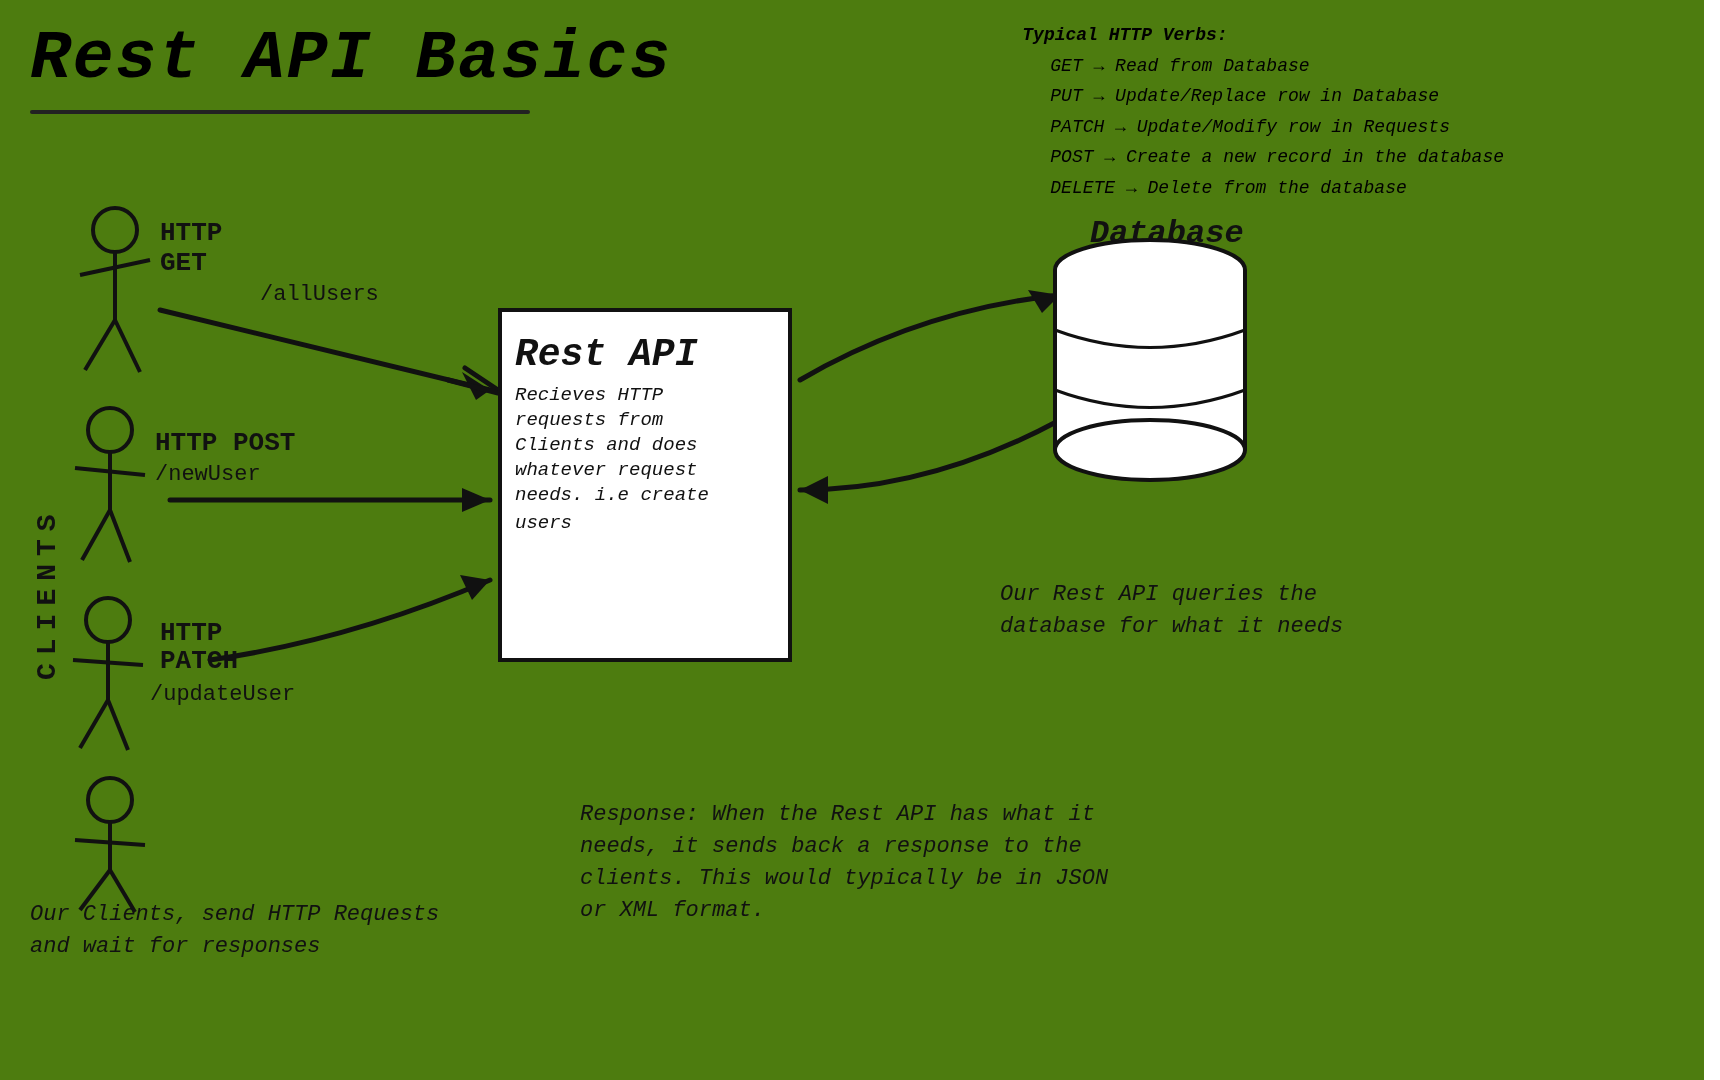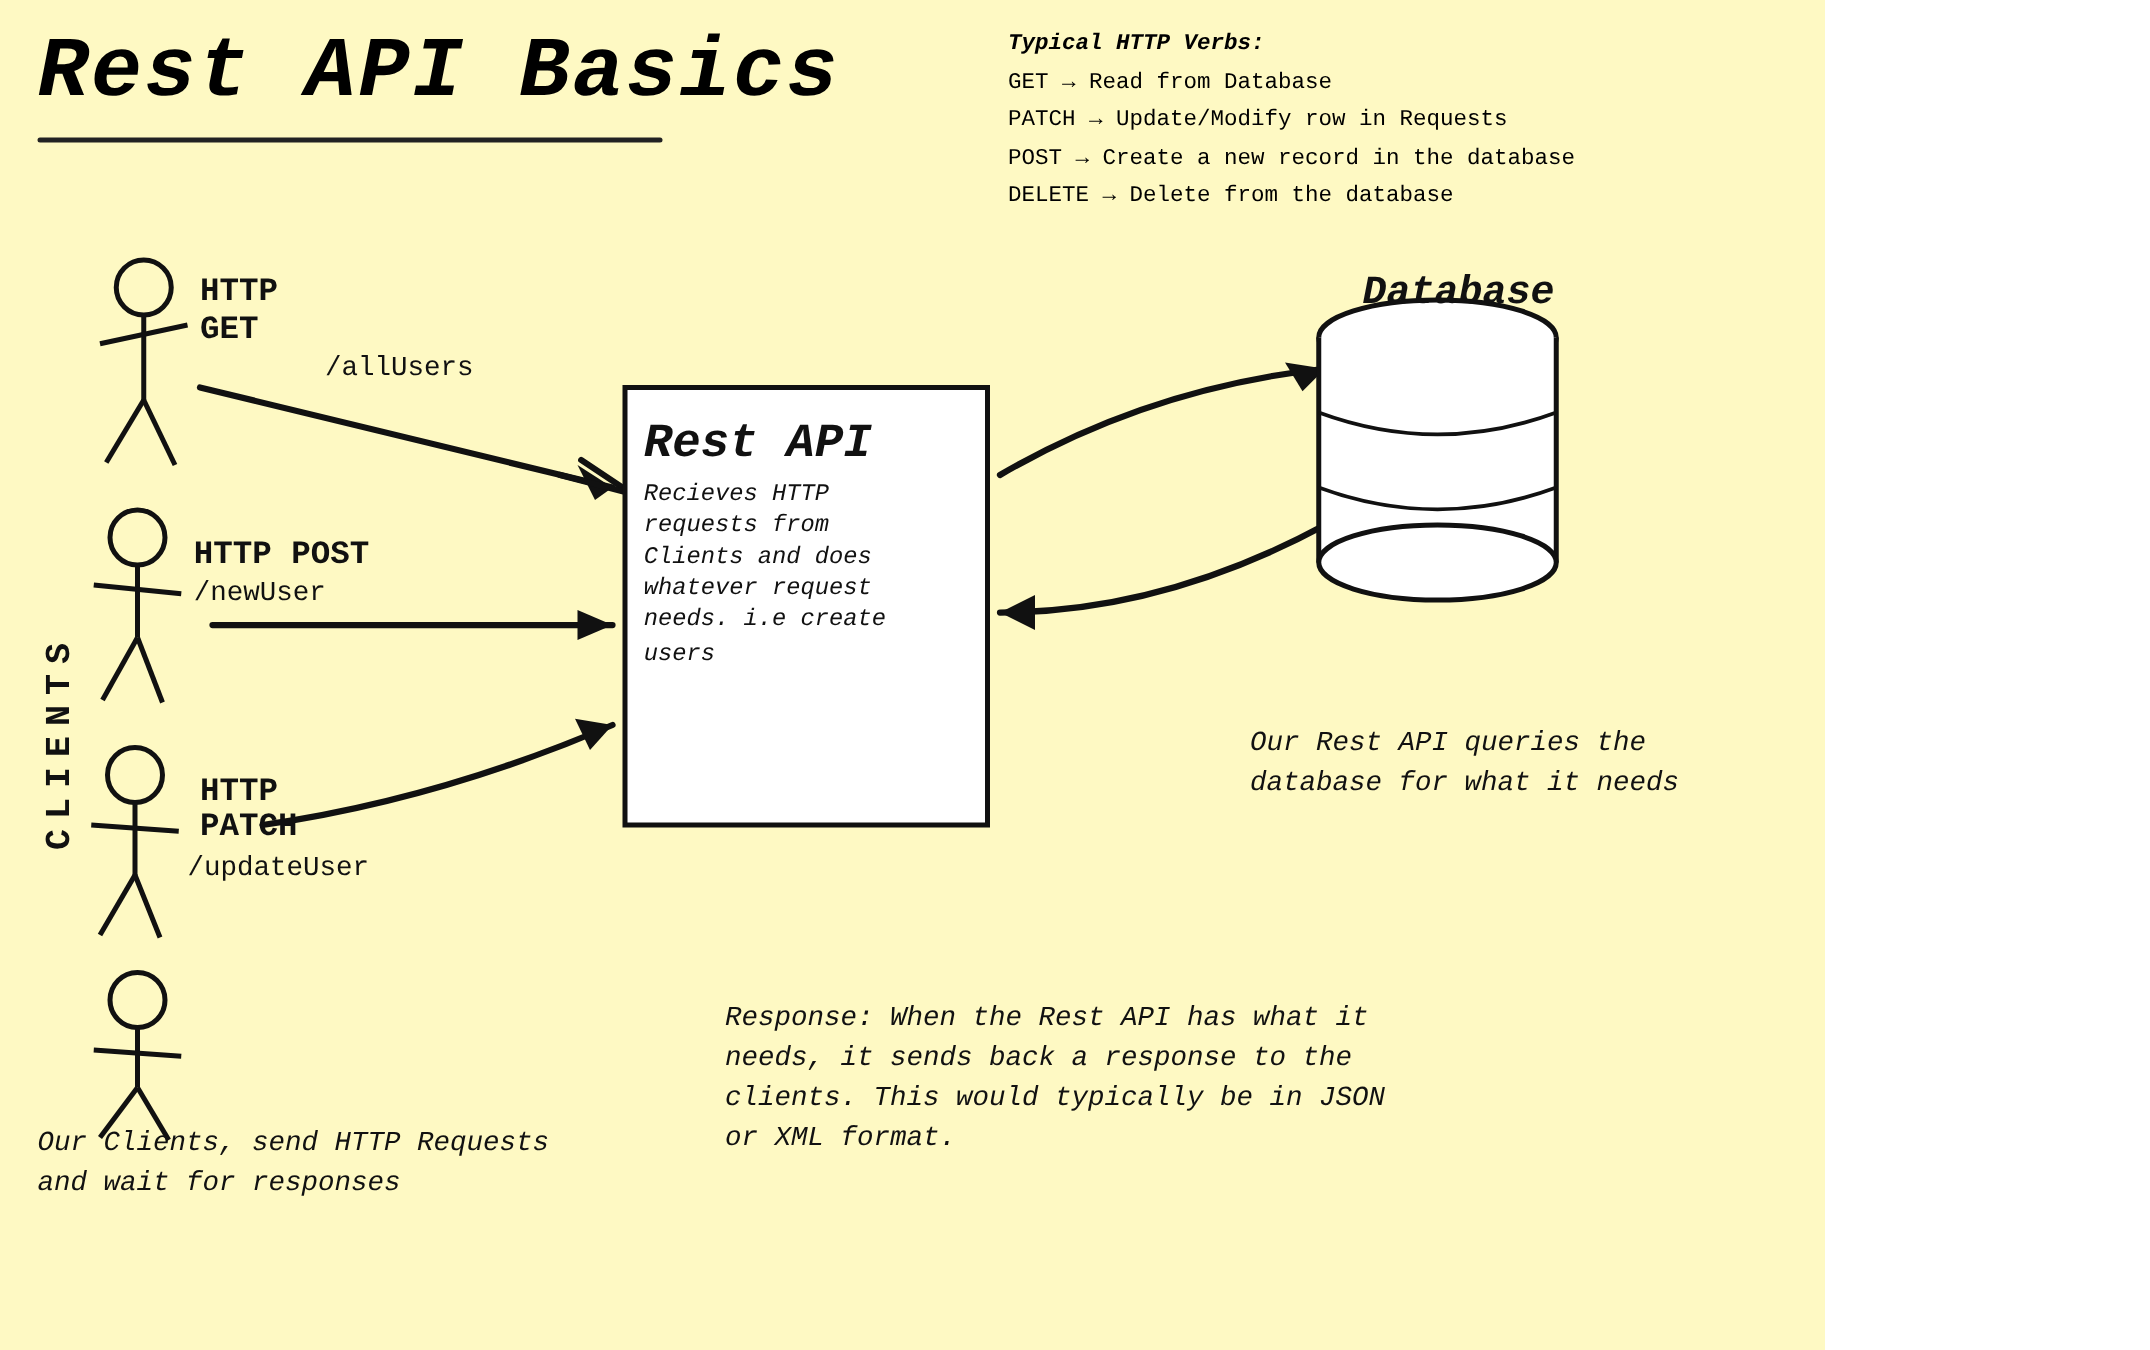--- a/index.html
+++ b/index.html
@@ -6,24 +6,24 @@
     body {
       width: 1720px;
       height: 1080px;
       background: #ffffff;
       font-family: 'Courier New', Courier, monospace;
       overflow: hidden;
       position: relative;
     }
 
     .page {
-      width: 1460px;
+      width: 1704px;
       height: 1080px;
       position: relative;
-      background: #fef9c3;
+      background: #4d7c0f;
     }
 
     
     .title {
       position: absolute;
       top: 20px;
       left: 30px;
       font-size: 68px;
       font-weight: 900;
       font-family: 'Courier New', Courier, monospace;
@@ -50,20 +50,22 @@
       line-height: 1.7;
       font-family: 'Courier New', Courier, monospace;
     }
 
     .http-verbs .verbs-title {
       font-style: italic;
       font-weight: bold;
     }
 
     .http-verbs .verb-line {
+      font-style: italic;
+      margin-left: 28px;
     }
 
     
     .diagram-svg {
       position: absolute;
       top: 0;
       left: 0;
       width: 1720px;
       height: 1080px;
     }
@@ -72,20 +74,21 @@
 <body>
 
 <div class="page">
 
   <div class="title">Rest API Basics</div>
   <div class="title-underline"></div>
 
   <div class="http-verbs">
     <div class="verbs-title">Typical HTTP Verbs:</div>
     <div class="verb-line">GET → Read from Database</div>
+    <div class="verb-line">PUT → Update/Replace row in Database</div>
     <div class="verb-line">PATCH → Update/Modify row in Requests</div>
     <div class="verb-line">POST → Create a new record in the database</div>
     <div class="verb-line">DELETE → Delete from the database</div>
   </div>
 
   <svg class="diagram-svg" xmlns="http://www.w3.org/2000/svg">
 
     <text x="55" y="680" font-family="Courier New" font-size="28" font-weight="bold" fill="#111" transform="rotate(-90, 55, 680)" letter-spacing="8">CLIENTS</text>
 
     <circle cx="115" cy="230" r="22" fill="none" stroke="#111" stroke-width="4"></circle>

